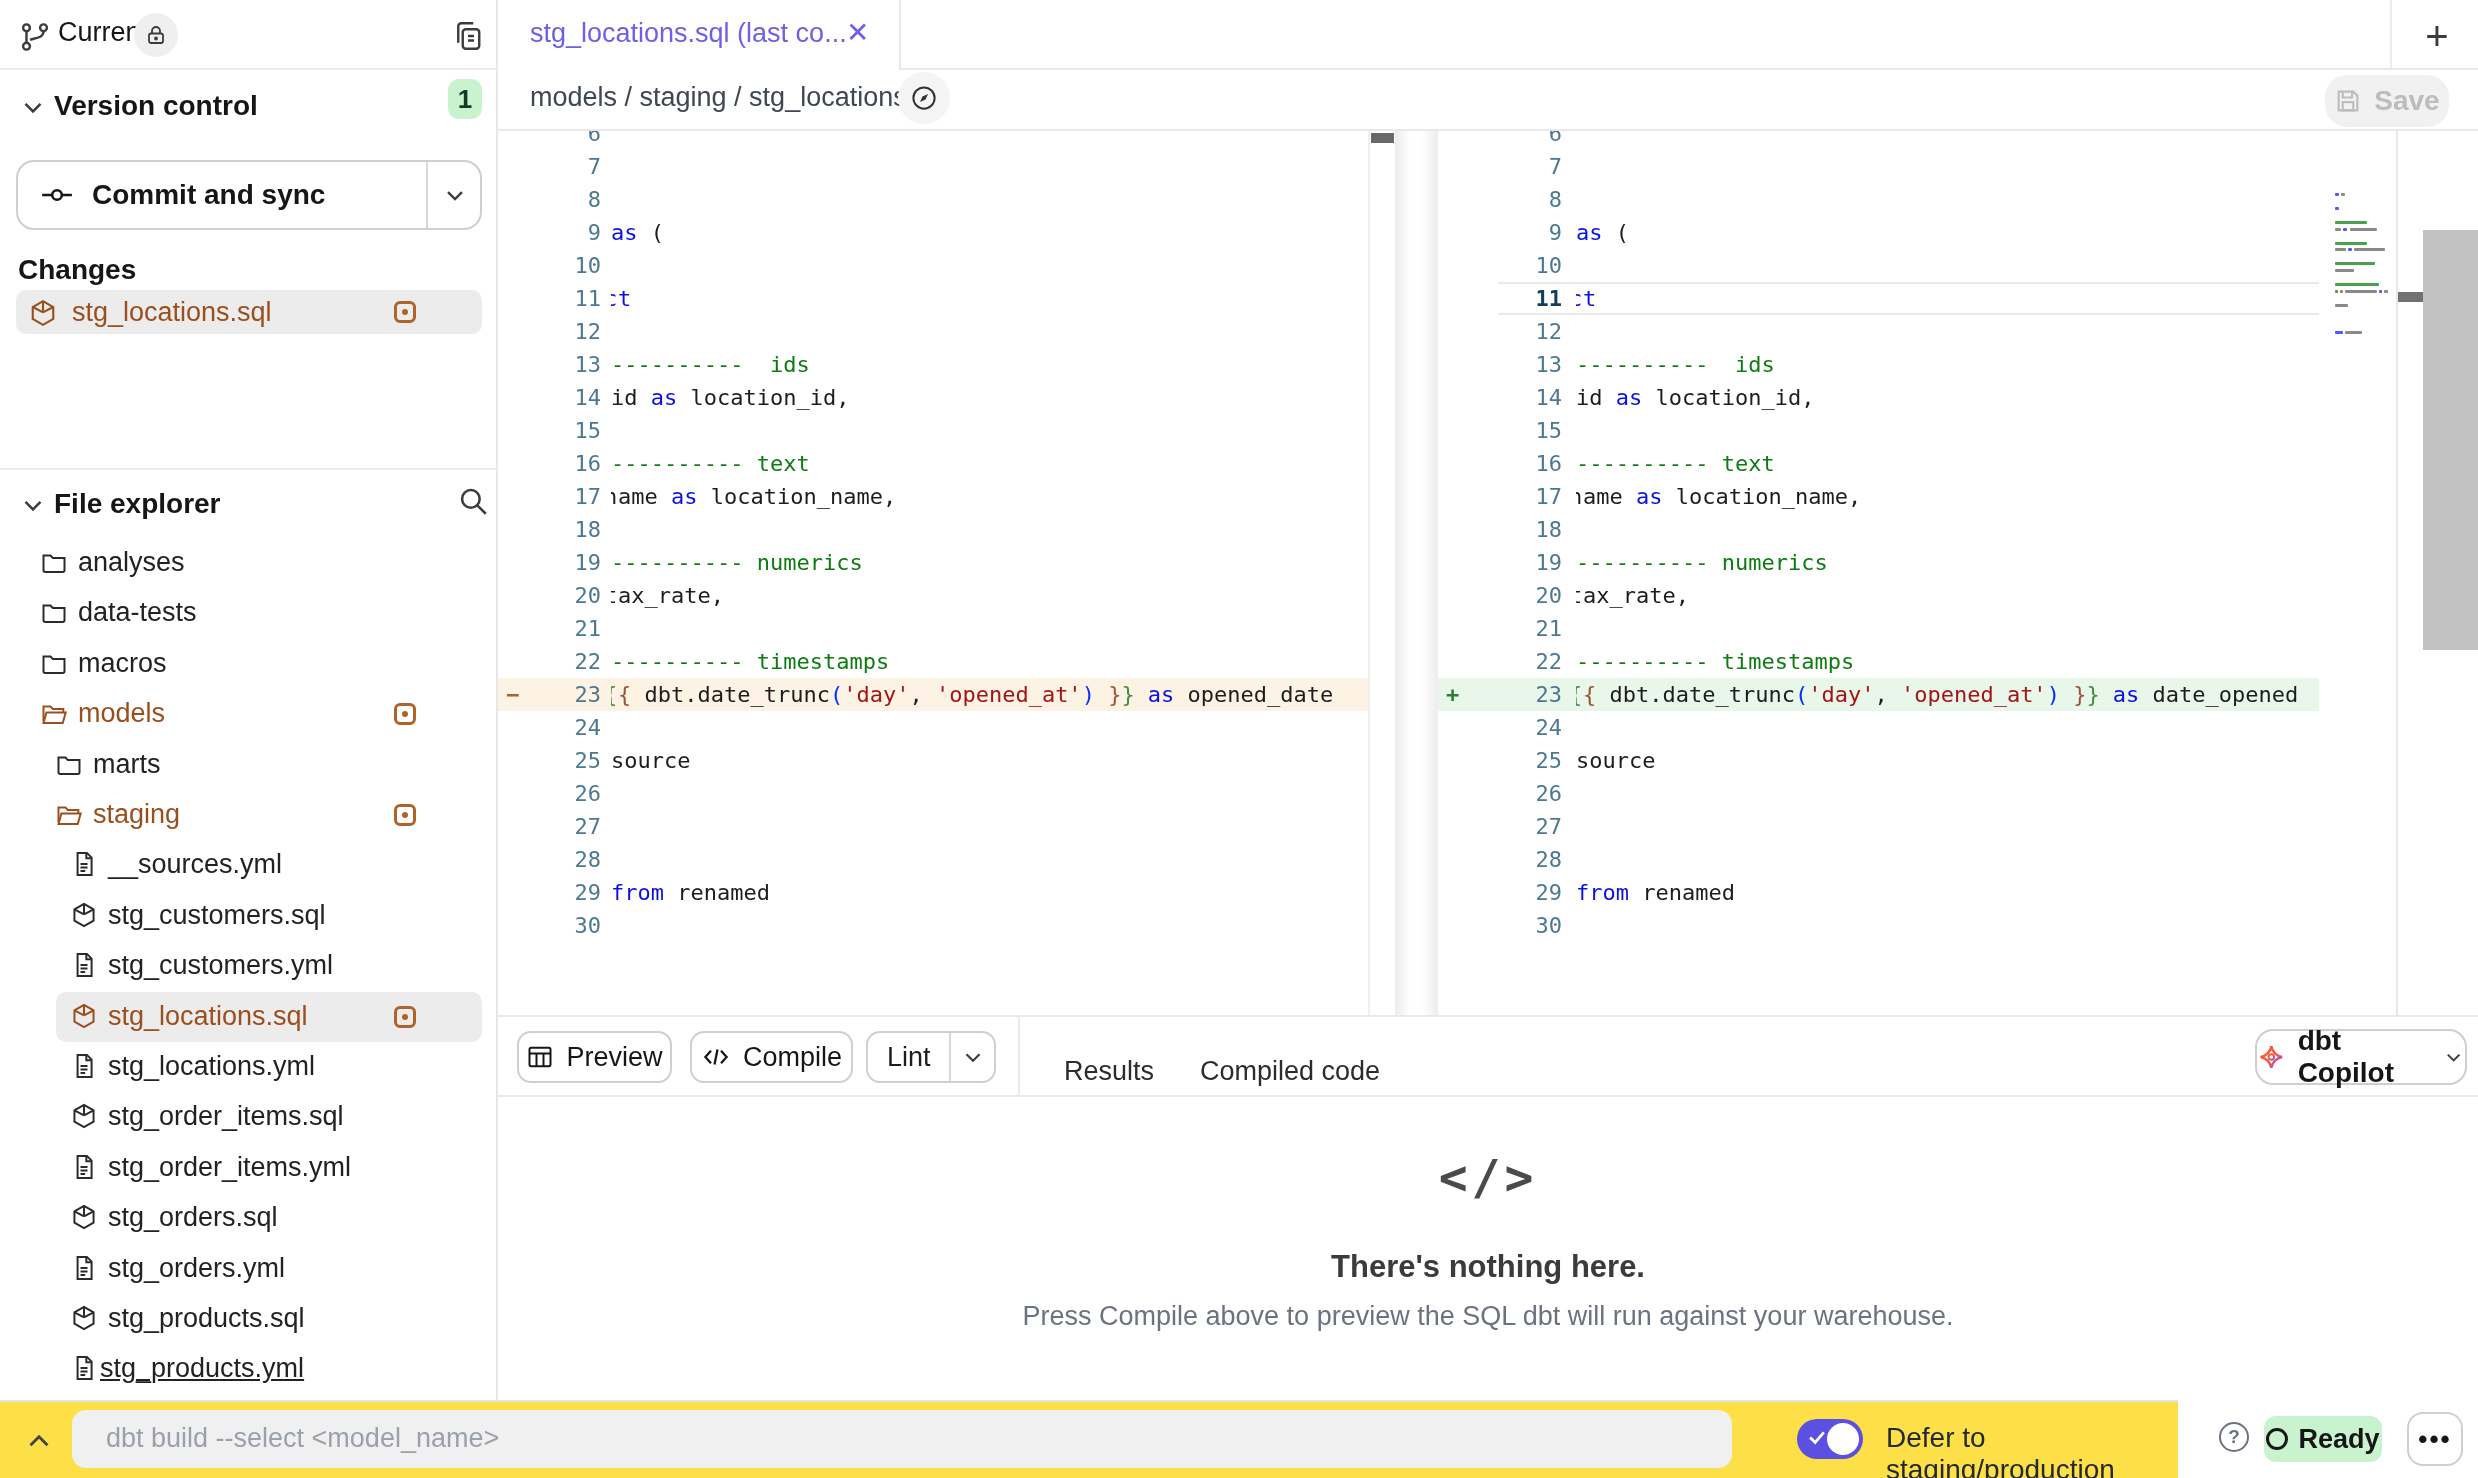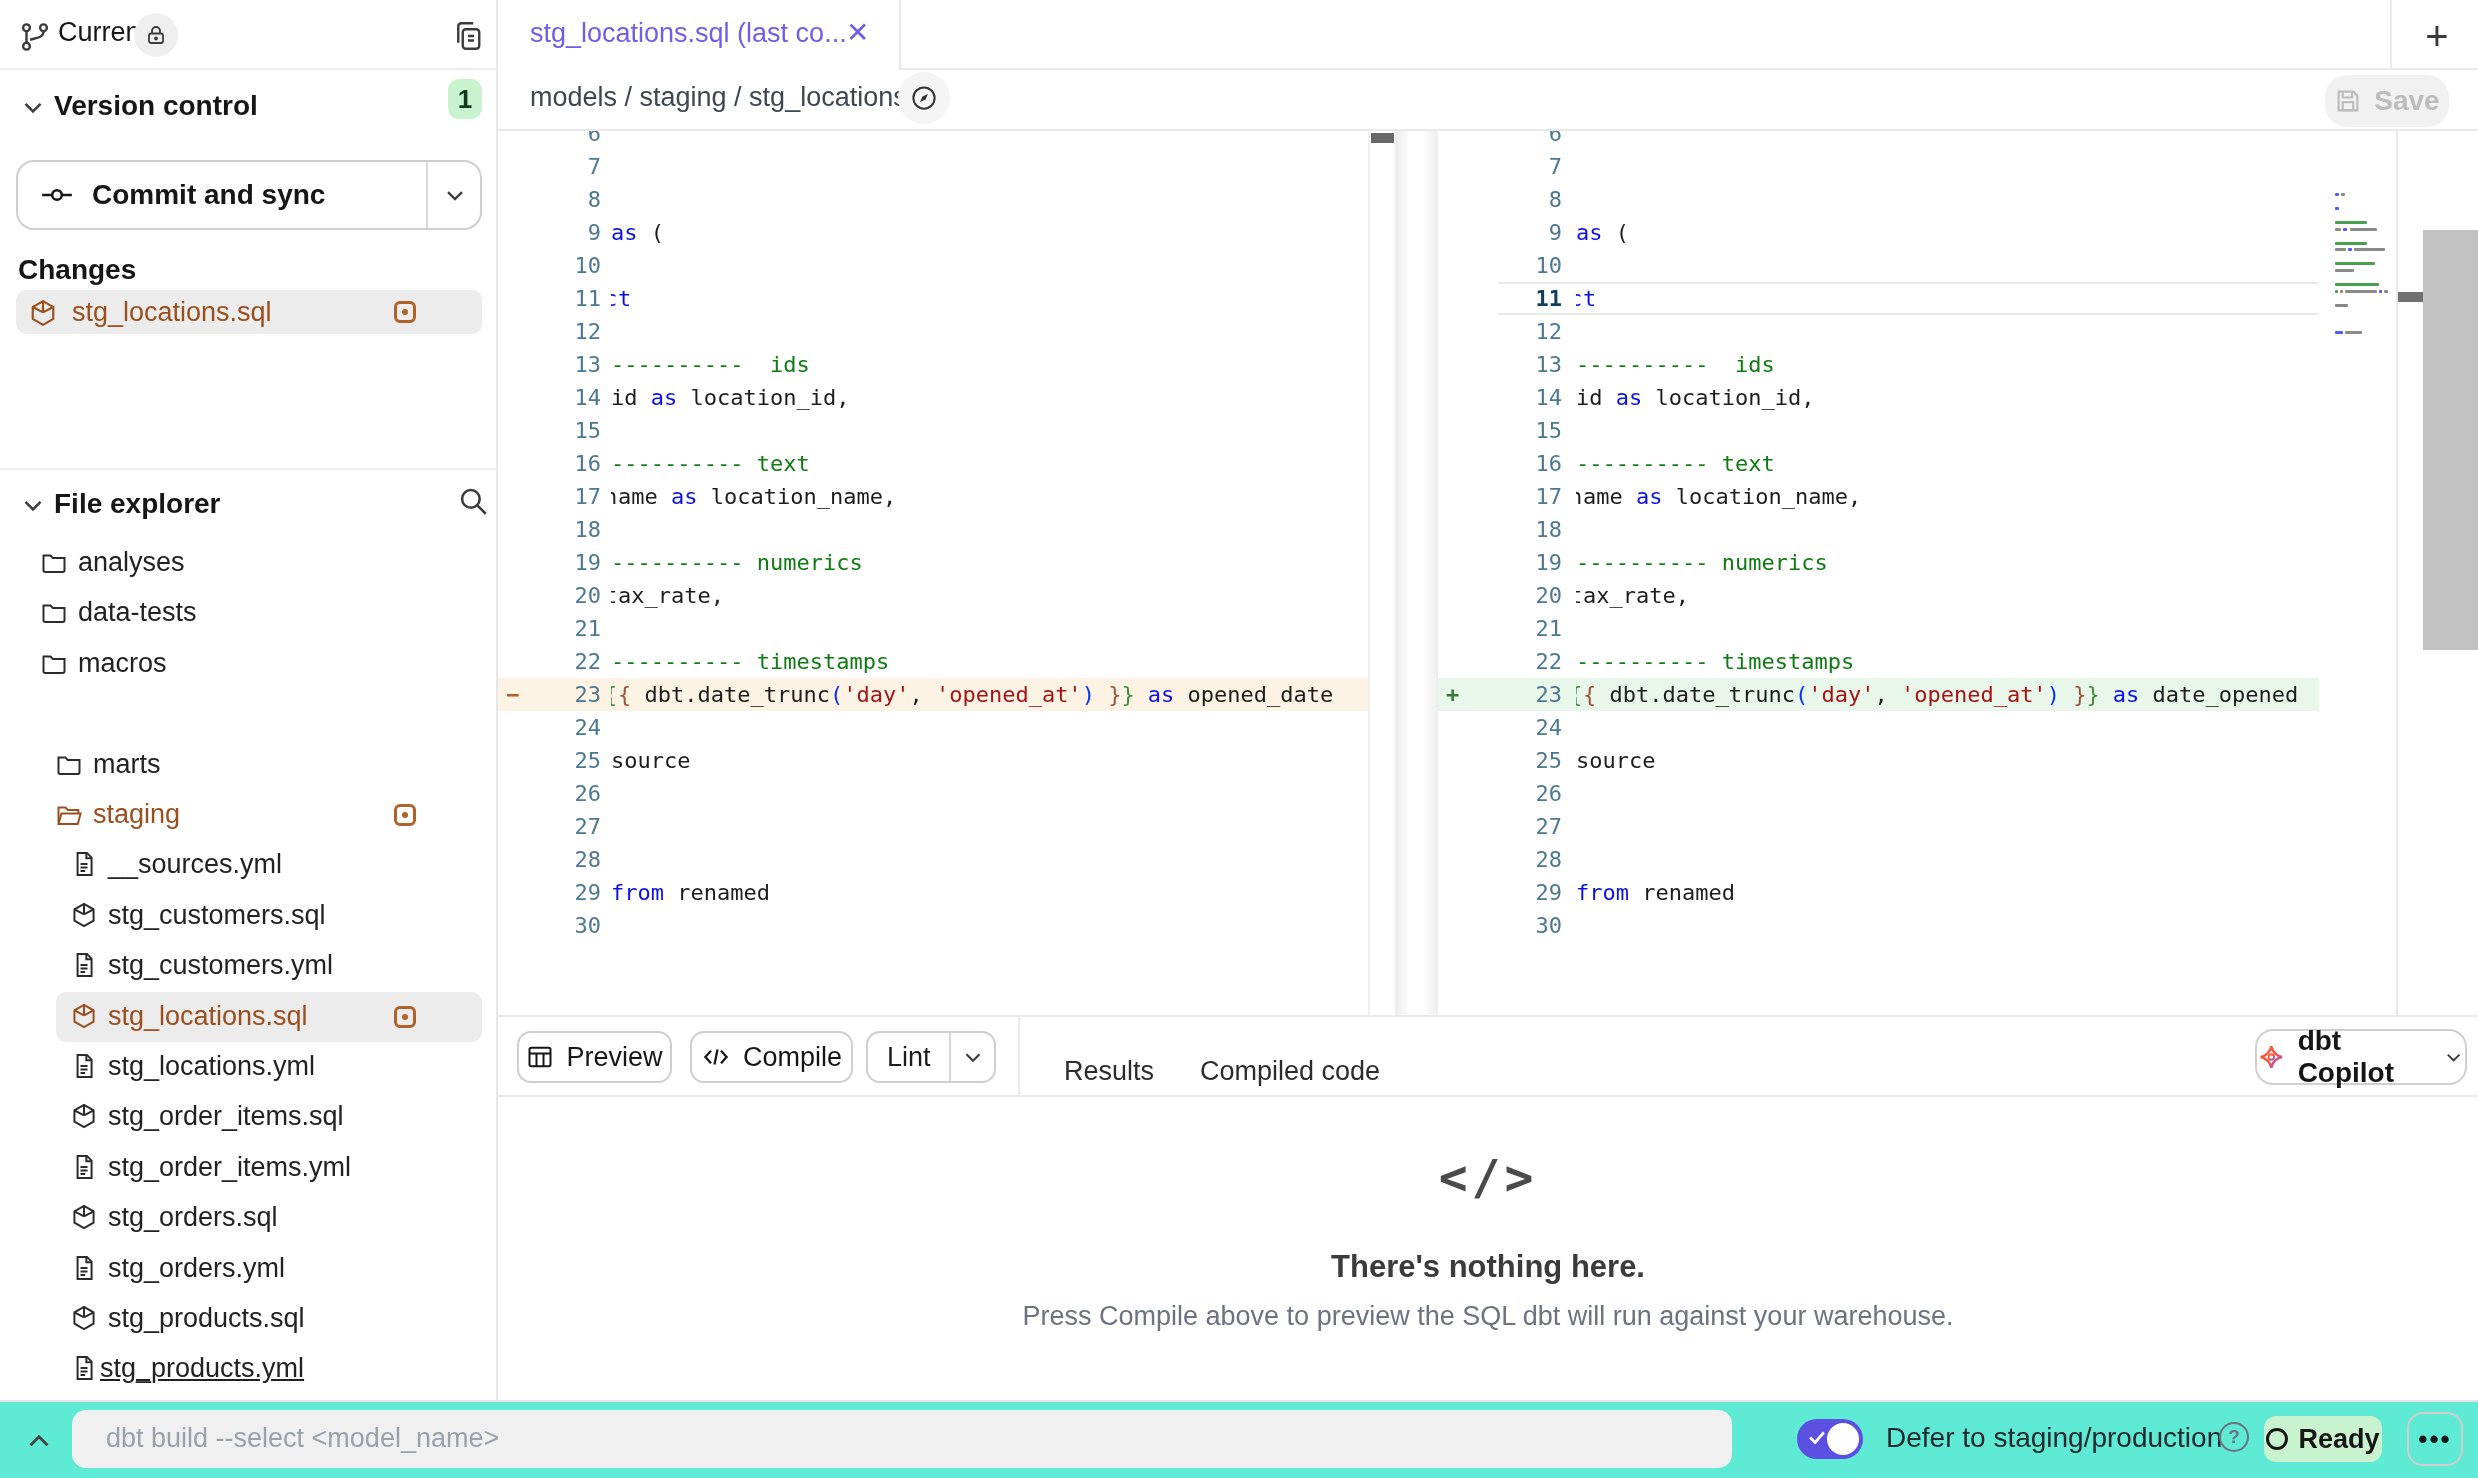--- a/index.html
+++ b/index.html
@@ -91,21 +91,21 @@
   .res-tab{position:absolute;top:7px;height:95px;display:flex;align-items:center;font-size:27px;color:#2c2c2c;padding:0 4px;}
   .res-tab.active::after{content:"";position:absolute;left:-12px;right:-12px;bottom:0;height:6px;background:#6e6e6e;}
   .copilot-btn{position:absolute;left:1757px;top:12px;width:212px;height:56px;border:2px solid #cfcfcf;border-radius:18px;box-sizing:border-box;
                display:flex;align-items:center;justify-content:center;gap:12px;font-size:28px;font-weight:600;color:#161616;background:#fff;}
   
   .results{position:absolute;left:498px;top:1097px;width:1980px;height:303px;background:#fff;}
   .empty-icon{position:absolute;left:0;width:1980px;top:52px;text-align:center;font-size:48px;font-weight:600;color:#4a4a4a;letter-spacing:4px;font-family:"DejaVu Sans Mono",monospace;}
   .empty-title{position:absolute;left:0;width:1980px;top:152px;text-align:center;font-size:31px;font-weight:700;color:#3b3b3b;}
   .empty-sub{position:absolute;left:0;width:1980px;top:204px;text-align:center;font-size:27px;color:#6b7280;}
   
-  .bottombar{position:absolute;left:0;top:1400px;width:2478px;height:78px;background:#5eead4;border-top:2px solid #e4e4e4;box-sizing:border-box;}
+  .bottombar{position:absolute;left:0;top:1400px;width:2178px;height:78px;background:#fde047;border-top:2px solid #e4e4e4;box-sizing:border-box;}
   .bb-chevup{position:absolute;left:22px;top:22px;}
   .cmd-input{position:absolute;left:72px;top:8px;width:1660px;height:58px;background:#f0f0f1;border-radius:14px;}
   .cmd-text{position:absolute;left:34px;top:13px;font-size:27px;color:#9aa1ab;white-space:nowrap;}
   .toggle{position:absolute;left:1797px;top:17px;width:66px;height:40px;border-radius:20px;background:#5b50e2;}
   .toggle .knob{position:absolute;right:4px;top:4px;width:32px;height:32px;border-radius:50%;background:#fff;}
   .toggle .tick{position:absolute;left:9px;top:7px;color:#fff;}
   .defer-label{position:absolute;left:1886px;top:20px;font-size:28px;color:#24292f;}
   .help-icon{position:absolute;left:2219px;top:20px;width:30px;height:30px;border:2px solid #6b7280;border-radius:50%;box-sizing:border-box;
              display:flex;align-items:center;justify-content:center;font-size:19px;color:#6b7280;font-weight:600;}
   .ready-pill{position:absolute;left:2264px;top:14px;width:118px;height:46px;background:#c9f2cf;border-radius:12px;
@@ -218,20 +218,30 @@
           </span>
           <span class="fx-label" style="left: 62px;">data-tests</span>
         </div>
         <div class="fx-row" style="top: 640.8px;">
           <span class="fx-icon" style="left: 24px;">
             <svg width="28" height="28" viewBox="0 0 24 24" fill="none" stroke="currentColor" stroke-width="1.7">
               <path d="M3 6.5h6l2 2h10V19a1.5 1.5 0 0 1-1.5 1.5h-15A1.5 1.5 0 0 1 3 19z"></path>
             </svg>
           </span>
           <span class="fx-label" style="left: 62px;">macros</span>
+        </div>
+        <div class="fx-row accent" style="top: 691.2px;">
+          <span class="fx-icon" style="left: 24px;">
+            <svg width="28" height="28" viewBox="0 0 24 24" fill="none" stroke="currentColor" stroke-width="1.7">
+              <path d="M3 19V6.5h6l2 2h9v3"></path>
+              <path d="M5.5 11.5H22L19.5 20.5H3z"></path>
+            </svg>
+          </span>
+          <span class="fx-label" style="left: 62px;">models</span>
+          <span class="mod-badge" style="left: 378px; top: 12px;"></span>
         </div>
         <div class="fx-row" style="top: 741.6px;">
           <span class="fx-icon" style="left: 39px;">
             <svg width="28" height="28" viewBox="0 0 24 24" fill="none" stroke="currentColor" stroke-width="1.7">
               <path d="M3 6.5h6l2 2h10V19a1.5 1.5 0 0 1-1.5 1.5h-15A1.5 1.5 0 0 1 3 19z"></path>
             </svg>
           </span>
           <span class="fx-label" style="left: 77px;">marts</span>
         </div>
         <div class="fx-row accent" style="top: 792px;">

